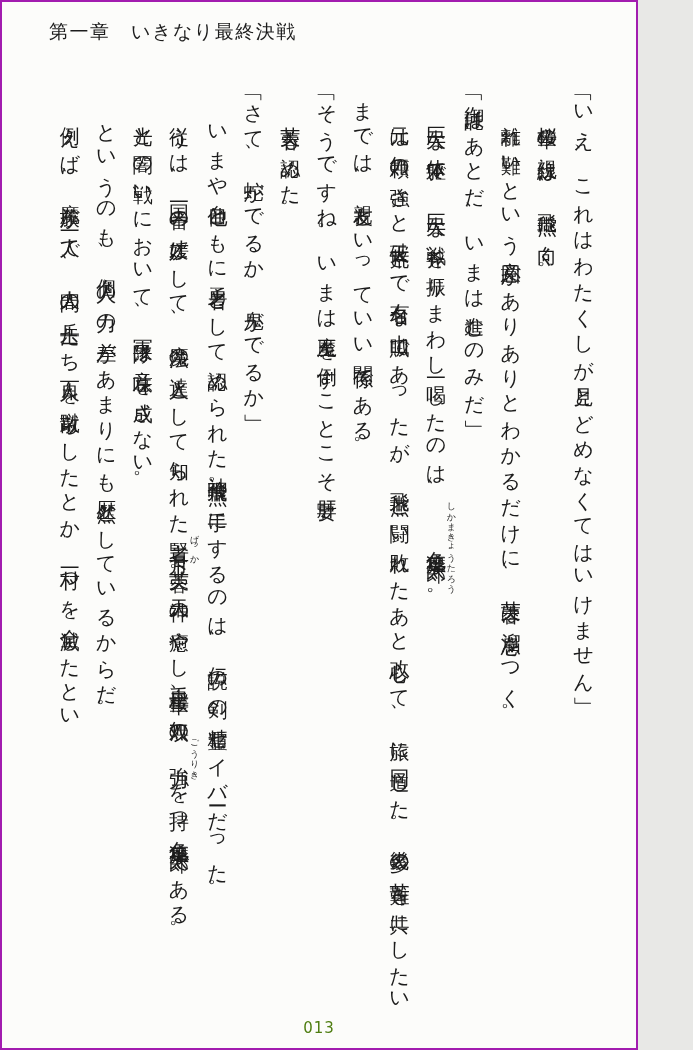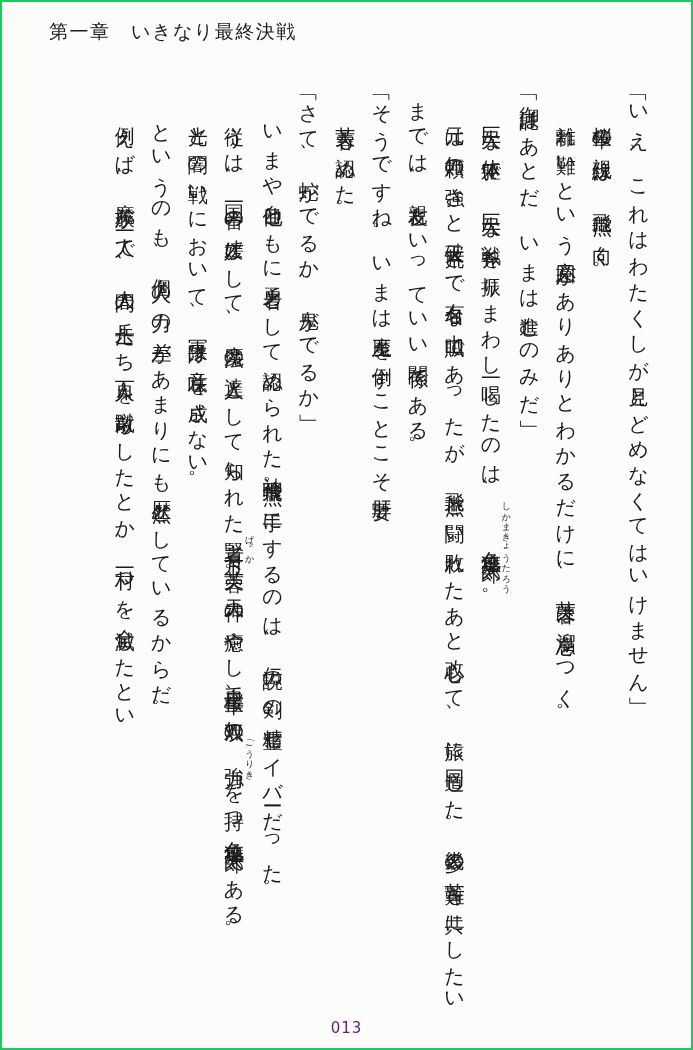--- a/index.html
+++ b/index.html
@@ -2,24 +2,24 @@
 <html lang="ja"><head>
 <meta charset="utf-8">
 <style>
   html, body {
     margin: 0;
     padding: 0;
     background: #e8e8e6;
   }
   .page {
     position: relative;
-    width: 693px;
+    width: 638px;
     height: 1050px;
     background: #fcfcfa;
-    border: 2px solid #22c55e;
+    border: 2px solid #a21caf;
     box-sizing: border-box;
     overflow: hidden;
     font-family: "DejaVu Serif", "Liberation Serif", serif;
     color: #1c1c1c;
   }
   .chapter-header {
     position: absolute;
     top: 17px;
     left: 47px;
     font-size: 19px;
@@ -54,21 +54,21 @@
     color: #2a2a2a;
   }
   .page-number {
     position: absolute;
     left: 0;
     right: 0;
     bottom: 11px;
     text-align: center;
     font-family: "DejaVu Sans", "Liberation Sans", sans-serif;
     font-size: 15px;
-    color: #701a75;
+    color: #4d7c0f;
     letter-spacing: 1px;
   }
 </style>
 </head>
 <body>
 
 <div class="page">
 
   <div class="chapter-header">第一章　いきなり最終決戦</div>
 

